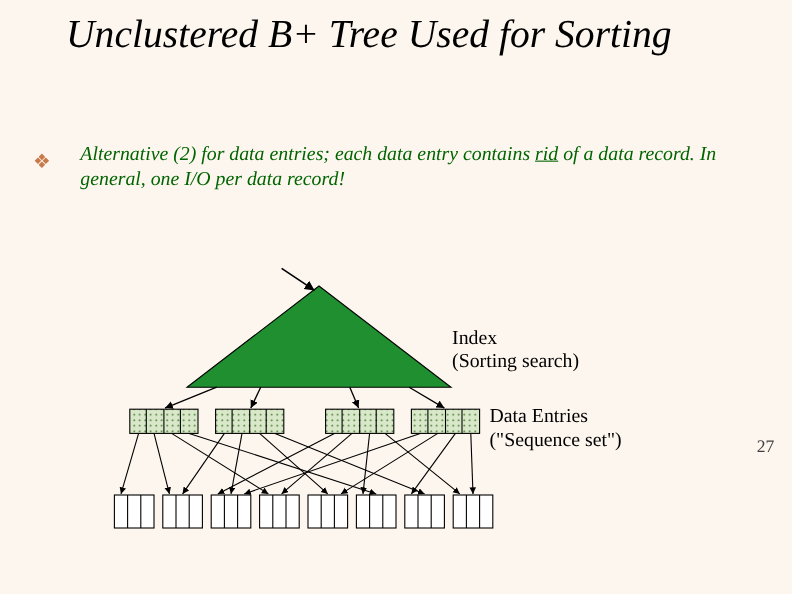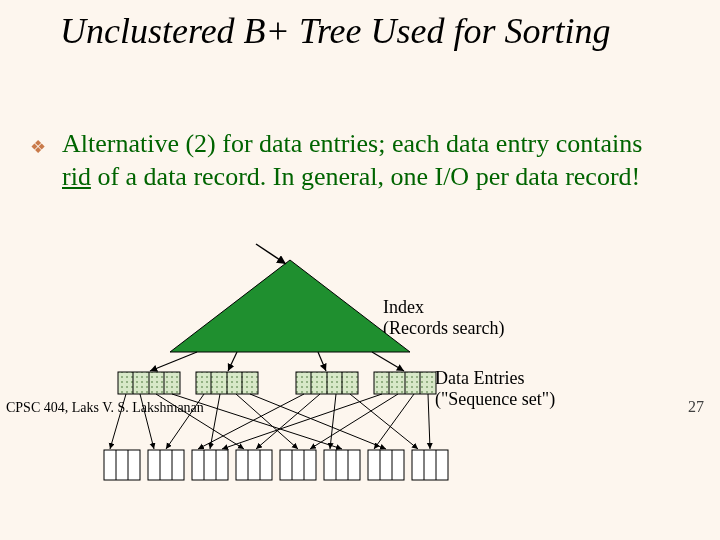--- a/index.html
+++ b/index.html
@@ -1,43 +1,43 @@
 <!DOCTYPE html>
 <html><head>
 <meta charset="utf-8">
 <style>
   html,body{margin:0;padding:0;width:720px;height:540px;background:#fdf6ee;font-family:"Comic Sans MS","Comic Sans",cursive;overflow:hidden}
   .slide{position:relative;width:720px;height:424px}
   .title{position:absolute;left:60px;top:12px;width:600px;font-style:italic;font-size:36px;line-height:1.1;color:#000}
   .bullet-row{position:absolute;left:30px;top:128px;width:640px}
   .bullet-mark{position:absolute;left:0;top:8px;color:#c97a4a;font-size:18px;font-family:Arial,sans-serif}
-  .bullet-text{margin-left:32px;font-size:26px;line-height:1.25;color:#006400}
+  .bullet-text{margin-left:43px;font-size:18px;font-style:italic;line-height:1.25;color:#006400}
   .underline{text-decoration:underline}
   .footer{position:absolute;left:6px;bottom:8px;font-family:"Times New Roman",serif;font-size:14px;color:#000;font-style:normal}
   .pagenum{position:absolute;right:16px;bottom:8px;font-family:"Times New Roman",serif;font-size:16px;color:#404040}
   .label{position:absolute;font-family:"Times New Roman",serif;font-size:18px;color:#000;font-style:normal;line-height:1.15}
   svg.diagram{position:absolute;left:0;top:0}
 </style>
 </head>
 <body>
 <div class="slide">
 
   <div class="title">Unclustered B+ Tree Used for Sorting</div>
 
   <div class="bullet-row">
     <span class="bullet-mark">❖</span>
     <div class="bullet-text">
       <span>Alternative (2) for data entries; each data entry contains </span><span class="underline">rid</span><span> of a data record.  In general, one I/O per data record!</span>
     </div>
   </div>
 
-  <div class="label" style="left:383px;top:297px">
-    <span>Index</span><br><span>(Records search)</span>
+  <div class="label" style="left:411px;top:297px">
+    <span>Index</span><br><span>(Sorting search)</span>
   </div>
-  <div class="label" style="left:435px;top:368px">
+  <div class="label" style="left:445px;top:368px">
     <span>Data Entries</span><br><span>("Sequence set")</span>
   </div>
 
   <svg class="diagram" width="720" height="540">
     <defs>
       <pattern id="dots" width="5" height="5" patternUnits="userSpaceOnUse">
         <rect width="5" height="5" fill="#d8e8c8"></rect>
         <circle cx="2" cy="2" r="0.8" fill="#3a6a2a"></circle>
       </pattern>
       <marker id="ah" markerWidth="8" markerHeight="8" refX="6" refY="3" orient="auto">
@@ -139,15 +139,14 @@
       <line x1="320" y1="394" x2="256" y2="449"></line>
       <line x1="336" y1="394" x2="330" y2="449"></line>
       <line x1="350" y1="394" x2="418" y2="449"></line>
       <line x1="382" y1="394" x2="222" y2="449"></line>
       <line x1="398" y1="394" x2="310" y2="449"></line>
       <line x1="414" y1="394" x2="374" y2="449"></line>
       <line x1="428" y1="394" x2="430" y2="449"></line>
     </g>
   </svg>
 
-  <div class="footer">CPSC 404, Laks V. S. Lakshmanan</div>
   <div class="pagenum">27</div>
 </div>
 
 </body></html>

